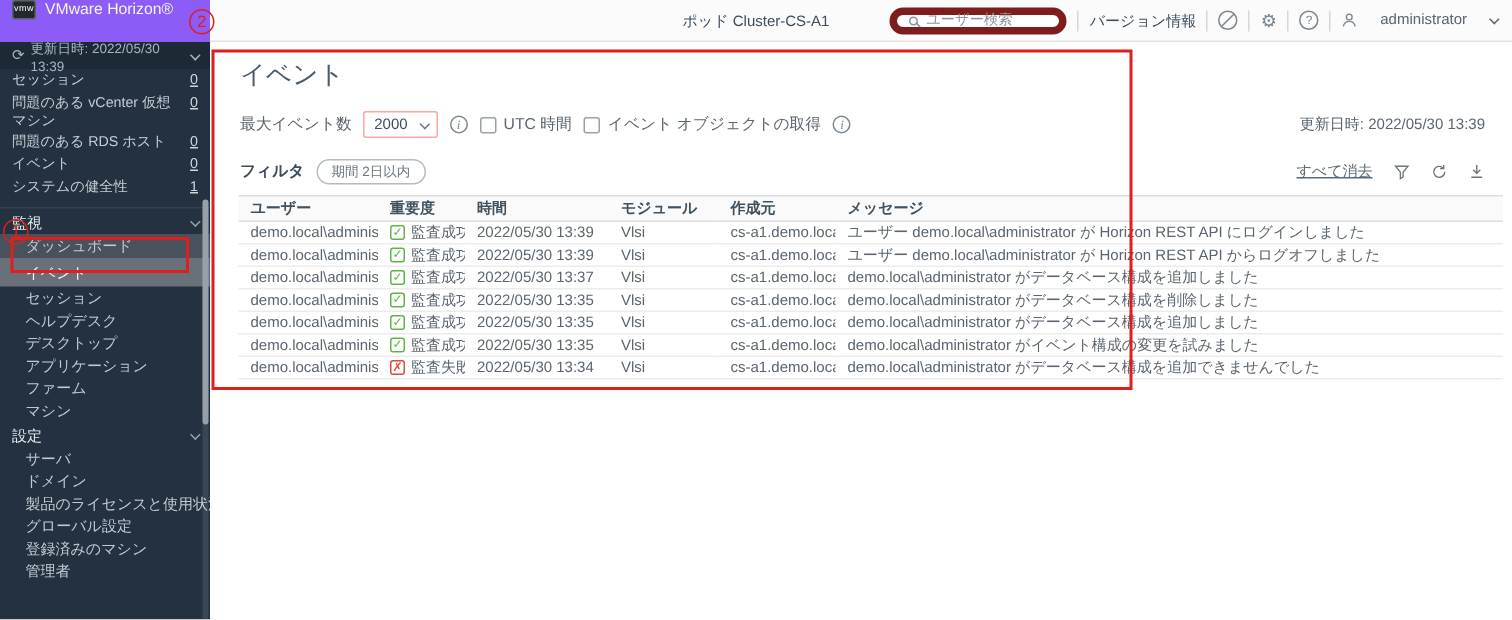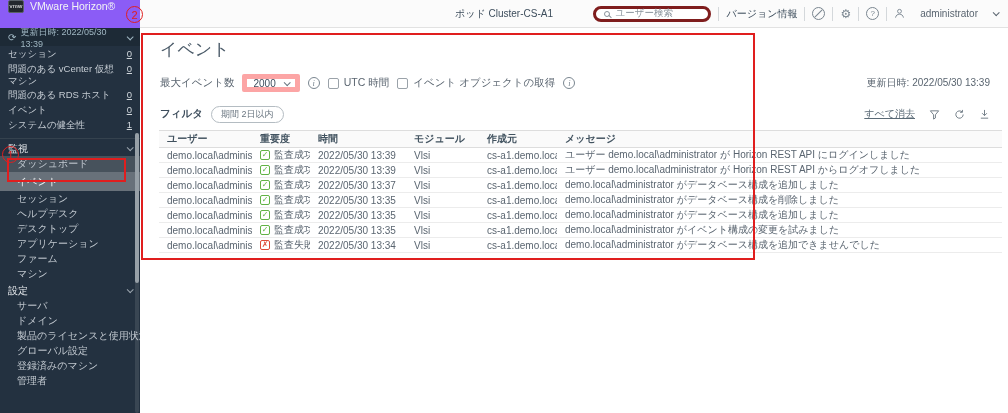--- a/index.html
+++ b/index.html
@@ -11,21 +11,21 @@
   html,body{width:1008px;height:413px;overflow:hidden}
   body{font-family:"Liberation Sans","DejaVu Sans",sans-serif;background:#fff;position:relative;color:var(--text-mid)}
 
   
   .topbar{position:absolute;left:0;top:0;width:1008px;height:28px;background:var(--topbar-bg);border-bottom:1px solid #e2e2e2;display:flex;align-items:center}
   .brand{width:140px;height:28px;background:#8b5cf6;display:flex;align-items:flex-start;gap:6px;padding-left:8px;flex:0 0 auto}
   .brand-badge{width:16px;height:13px;background:#23282d;border:1px solid #5a6268;border-radius:2px;color:#fff;font-size:6px;display:flex;align-items:center;justify-content:center;letter-spacing:.3px}
   .brand-name{color:#f2f4f5;font-size:10.5px;white-space:nowrap}
   .pod{position:absolute;left:455px;top:0;height:28px;display:flex;align-items:center;font-size:10px;color:var(--text-dark)}
   .tb-right{margin-left:auto;display:flex;align-items:center;gap:7px;padding-right:10px;height:28px}
-  .search{width:118px;height:16px;border:3px solid #7f1d1d;border-radius:9px;display:flex;align-items:center;gap:5px;padding:4px 8px;background:#fff;cursor:text}
+  .search{width:118px;height:16px;border:5px solid #7f1d1d;border-radius:9px;display:flex;align-items:center;gap:5px;padding:4px 8px;background:#fff;cursor:text}
   .mag{width:6px;height:6px;border:1px solid #8a949c;border-radius:50%;position:relative;flex:0 0 auto}
   .mag::after{content:"";position:absolute;width:4px;height:1px;background:#8a949c;transform:rotate(45deg);right:-3px;bottom:-1px}
   .search-ph{font-size:9.5px;color:#8a949c;white-space:nowrap}
   .vline{width:1px;height:14px;background:#d4d8db}
   .version{font-size:10px;color:var(--text-dark);text-decoration:none;white-space:nowrap;cursor:pointer}
   .cicon{width:13px;height:13px;border:1px solid #7a8690;border-radius:50%;color:#7a8690;font-size:8px;display:flex;align-items:center;justify-content:center;position:relative;cursor:pointer}
   .cicon.slash::after{content:"";position:absolute;width:11px;height:1px;background:#7a8690;transform:rotate(-45deg)}
   .gear{font-size:12px;color:#7a8690;line-height:1;cursor:pointer}
   .userbox{display:flex;align-items:center;gap:15px;font-size:10px;color:var(--text-mid);cursor:pointer}
   .chev{width:5px;height:5px;border-right:1px solid currentColor;border-bottom:1px solid currentColor;display:inline-block;transform:rotate(45deg) translateY(-1px)}
@@ -46,21 +46,21 @@
   .mrow.item.hover1{background:var(--hover-bg);height:16px}
   .mrow.item.active{background:var(--selected-bg);height:19px;color:#f2f4f5}
   .sb-scroll{position:absolute;right:1px;top:105px;bottom:0;width:4px;background:rgba(255,255,255,.10);border-radius:2px}
   .sb-thumb{position:absolute;top:0;width:4px;height:150px;background:#97a0a7;border-radius:2px}
 
   
   .content{position:absolute;left:140px;top:28px;width:868px;height:385px;background:#fff}
   .page-head{padding:10px 18px 0 20px}
   .page-title{font-size:17px;font-weight:400;color:#4a5a68;margin-bottom:12px}
   .controls{display:flex;align-items:center;gap:8px;font-size:10.5px;color:var(--text-mid);height:20px}
-  .sel{border:5px solid #fca5a5;border-radius:2px;height:18px;display:flex;align-items:center;gap:8px;padding:0 6px;font-size:10px;color:var(--text-dark);cursor:pointer;background:#fff}
+  .sel{border:1px solid #fca5a5;border-radius:2px;height:18px;display:flex;align-items:center;gap:8px;padding:0 6px;font-size:10px;color:var(--text-dark);cursor:pointer;background:#fff}
   .sel .chev{color:#6a7680}
   .info{width:12px;height:12px;border:1px solid #7a8690;border-radius:50%;color:#7a8690;font-size:8.5px;display:inline-flex;align-items:center;justify-content:center;font-style:italic;font-family:"Liberation Serif","DejaVu Serif",serif;cursor:pointer}
   .cbwrap{display:flex;align-items:center;gap:5px;cursor:pointer}
   .cbox{width:11px;height:11px;border:1px solid #9aa2a9;border-radius:2px;background:#fff}
   .updated{margin-left:auto;font-size:10px;color:var(--text-mid)}
   .filter-row{display:flex;align-items:center;gap:8px;margin-top:11px;height:20px}
   .flbl{font-size:10.5px;font-weight:bold;color:var(--text-dark)}
   .chip{border:1px solid #b4bcc2;border-radius:9px;font-size:9px;color:#6a7680;padding:1px 9px;white-space:nowrap;cursor:pointer}
   .fr-right{margin-left:auto;display:flex;align-items:center;gap:14px}
   .clear{font-size:10px;color:#5a6a76;text-decoration:underline;cursor:pointer}

